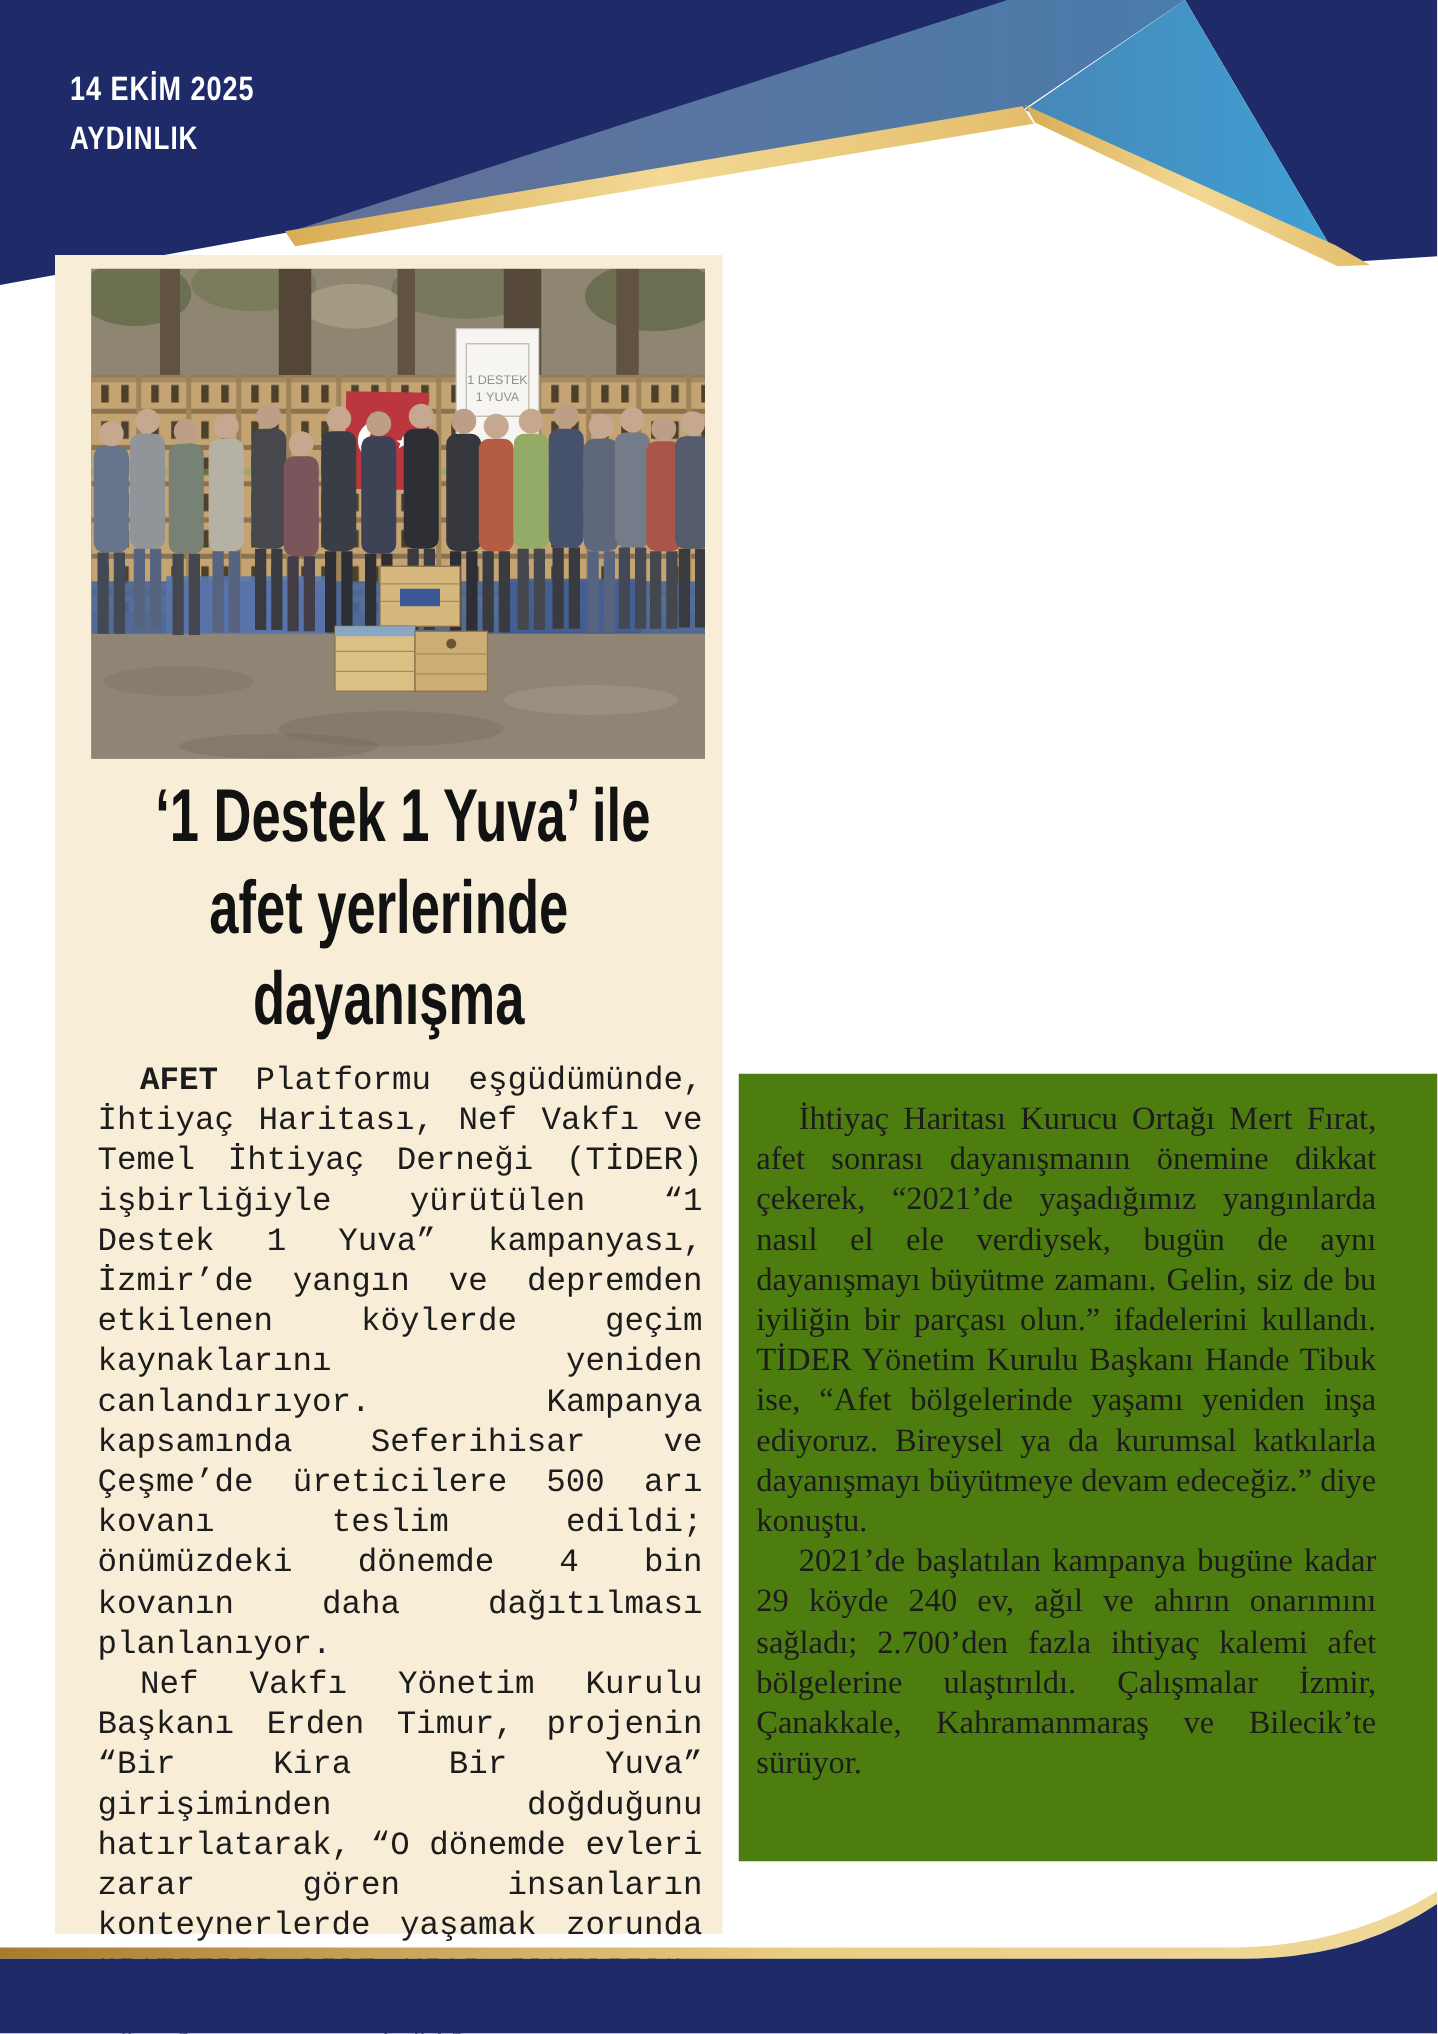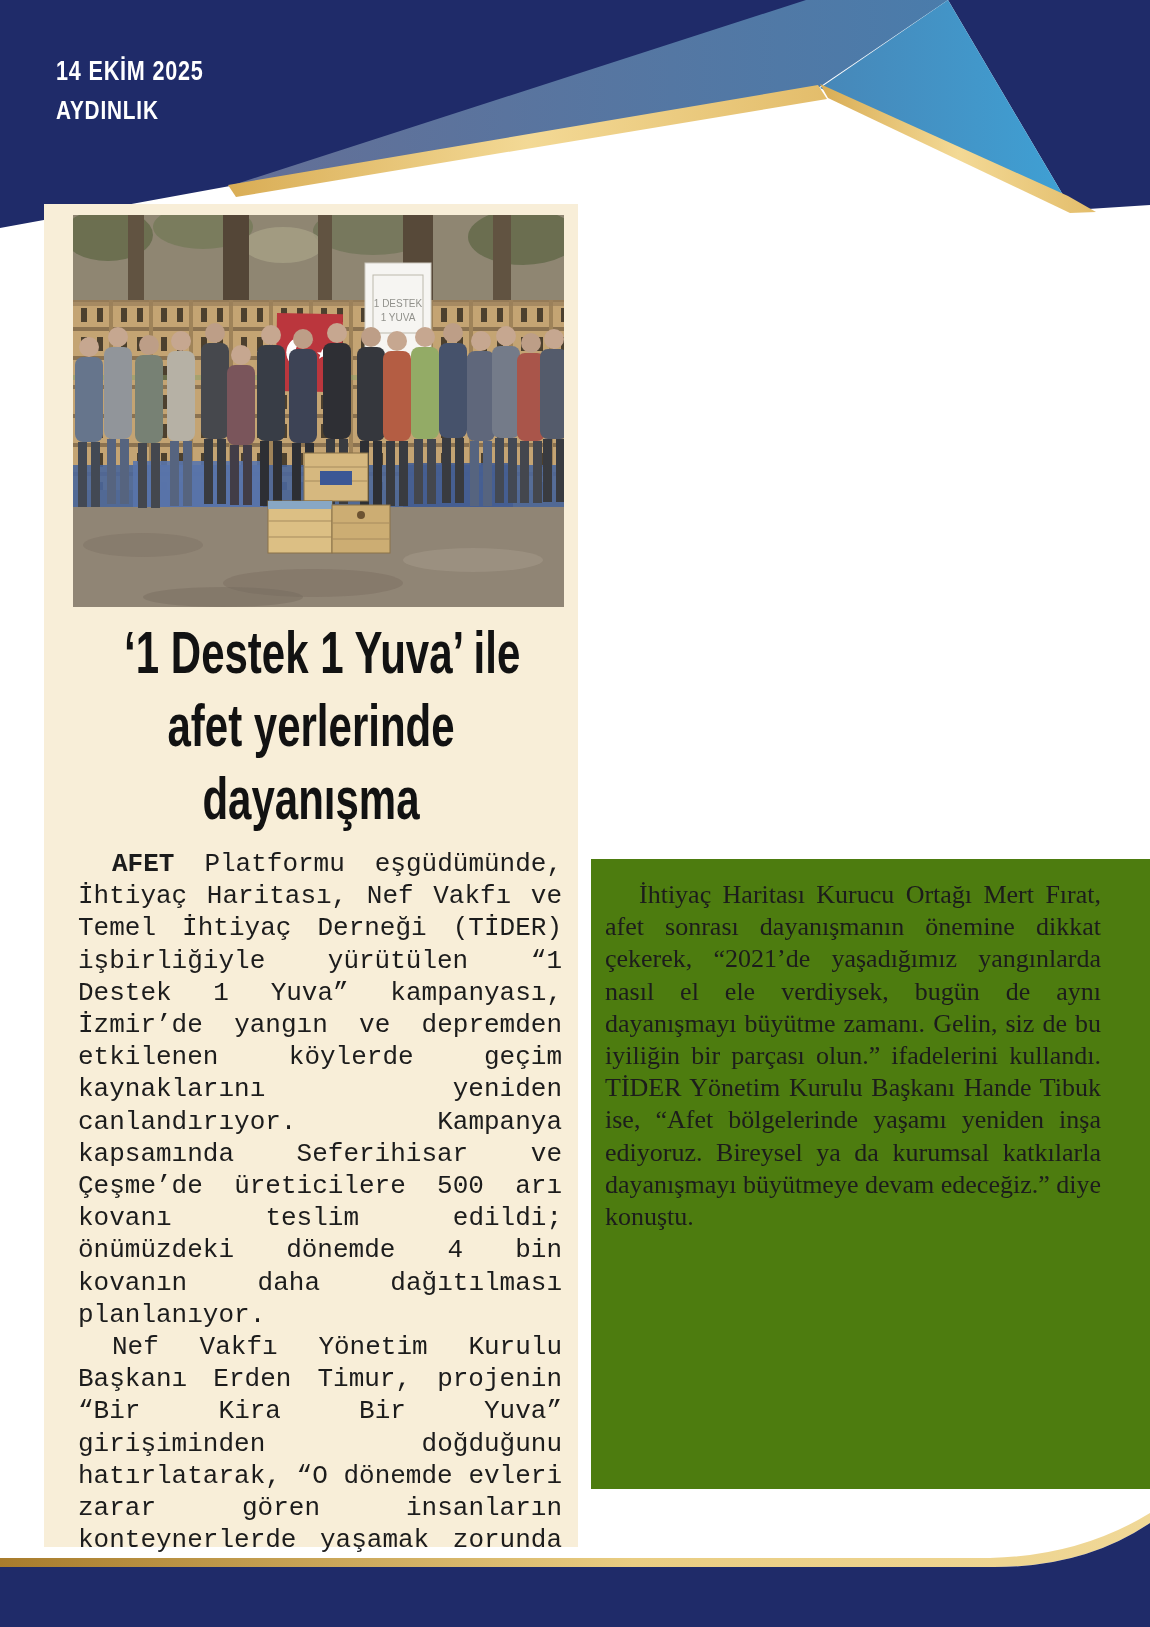--- a/index.html
+++ b/index.html
@@ -289,20 +289,21 @@
 
     <div class="bodycopy col1-copy">
       <p><span class="lead">AFET</span><span> Platformu eşgüdümünde, İhtiyaç Haritası, Nef Vakfı ve Temel İhtiyaç Derneği (TİDER) işbirliğiyle yürütülen “1 Destek 1 Yuva” kampanyası, İzmir’de yangın ve depremden etkilenen köylerde geçim kaynaklarını yeniden canlandırıyor. Kampanya kapsamında Seferihisar ve Çeşme’de üreticilere 500 arı kovanı teslim edildi; önümüzdeki dönemde 4 bin kovanın daha dağıtılması planlanıyor.</span></p>
       <p><span>Nef Vakfı Yönetim Kurulu Başkanı Erden Timur, projenin “Bir Kira Bir Yuva” girişiminden doğduğunu hatırlatarak, “O dönemde evleri zarar gören insanların konteynerlerde yaşamak zorunda kalmaması için yola çıkmıştık. Bugün ise yalnızca yanan ağaçları değil, yaşam kaynaklarını da yeniden yeşertmek için çalışıyoruz. Her bir katkı, bir arı kovanı kadar bereketli, bir zeytin fidesi kadar kalıcıdırç” dedi.</span></p>
     </div>
   </div>
 
   <div class="article-box2">
     <div class="bodycopy col2-copy">
       <p><span>İhtiyaç Haritası Kurucu Ortağı Mert Fırat, afet sonrası dayanışmanın önemine dikkat çekerek, “2021’de yaşadığımız yangınlarda nasıl el ele verdiysek, bugün de aynı dayanışmayı büyütme zamanı. Gelin, siz de bu iyiliğin bir parçası olun.” ifadelerini kullandı. TİDER Yönetim Kurulu Başkanı Hande Tibuk ise, “Afet bölgelerinde yaşamı yeniden inşa ediyoruz. Bireysel ya da kurumsal katkılarla dayanışmayı büyütmeye devam edeceğiz.” diye konuştu.</span></p>
+      <p><span>2021’de başlatılan kampanya bugüne kadar 29 köyde 240 ev, ağıl ve ahırın onarımını sağladı; 2.700’den fazla ihtiyaç kalemi afet bölgelerine ulaştırıldı. Çalışmalar İzmir, Çanakkale, Kahramanmaraş ve Bilecik’te sürüyor.</span></p>
     </div>
   </div>
 
   <svg class="footer-art" width="1150" height="122" viewBox="0 0 1150 122">
     <defs>
       <linearGradient id="goldFoot" x1="0" y1="0" x2="1" y2="0">
         <stop offset="0" stop-color="#a87c2c"></stop>
         <stop offset="0.55" stop-color="#e9cd82"></stop>
         <stop offset="1" stop-color="#f0d897"></stop>
       </linearGradient>

